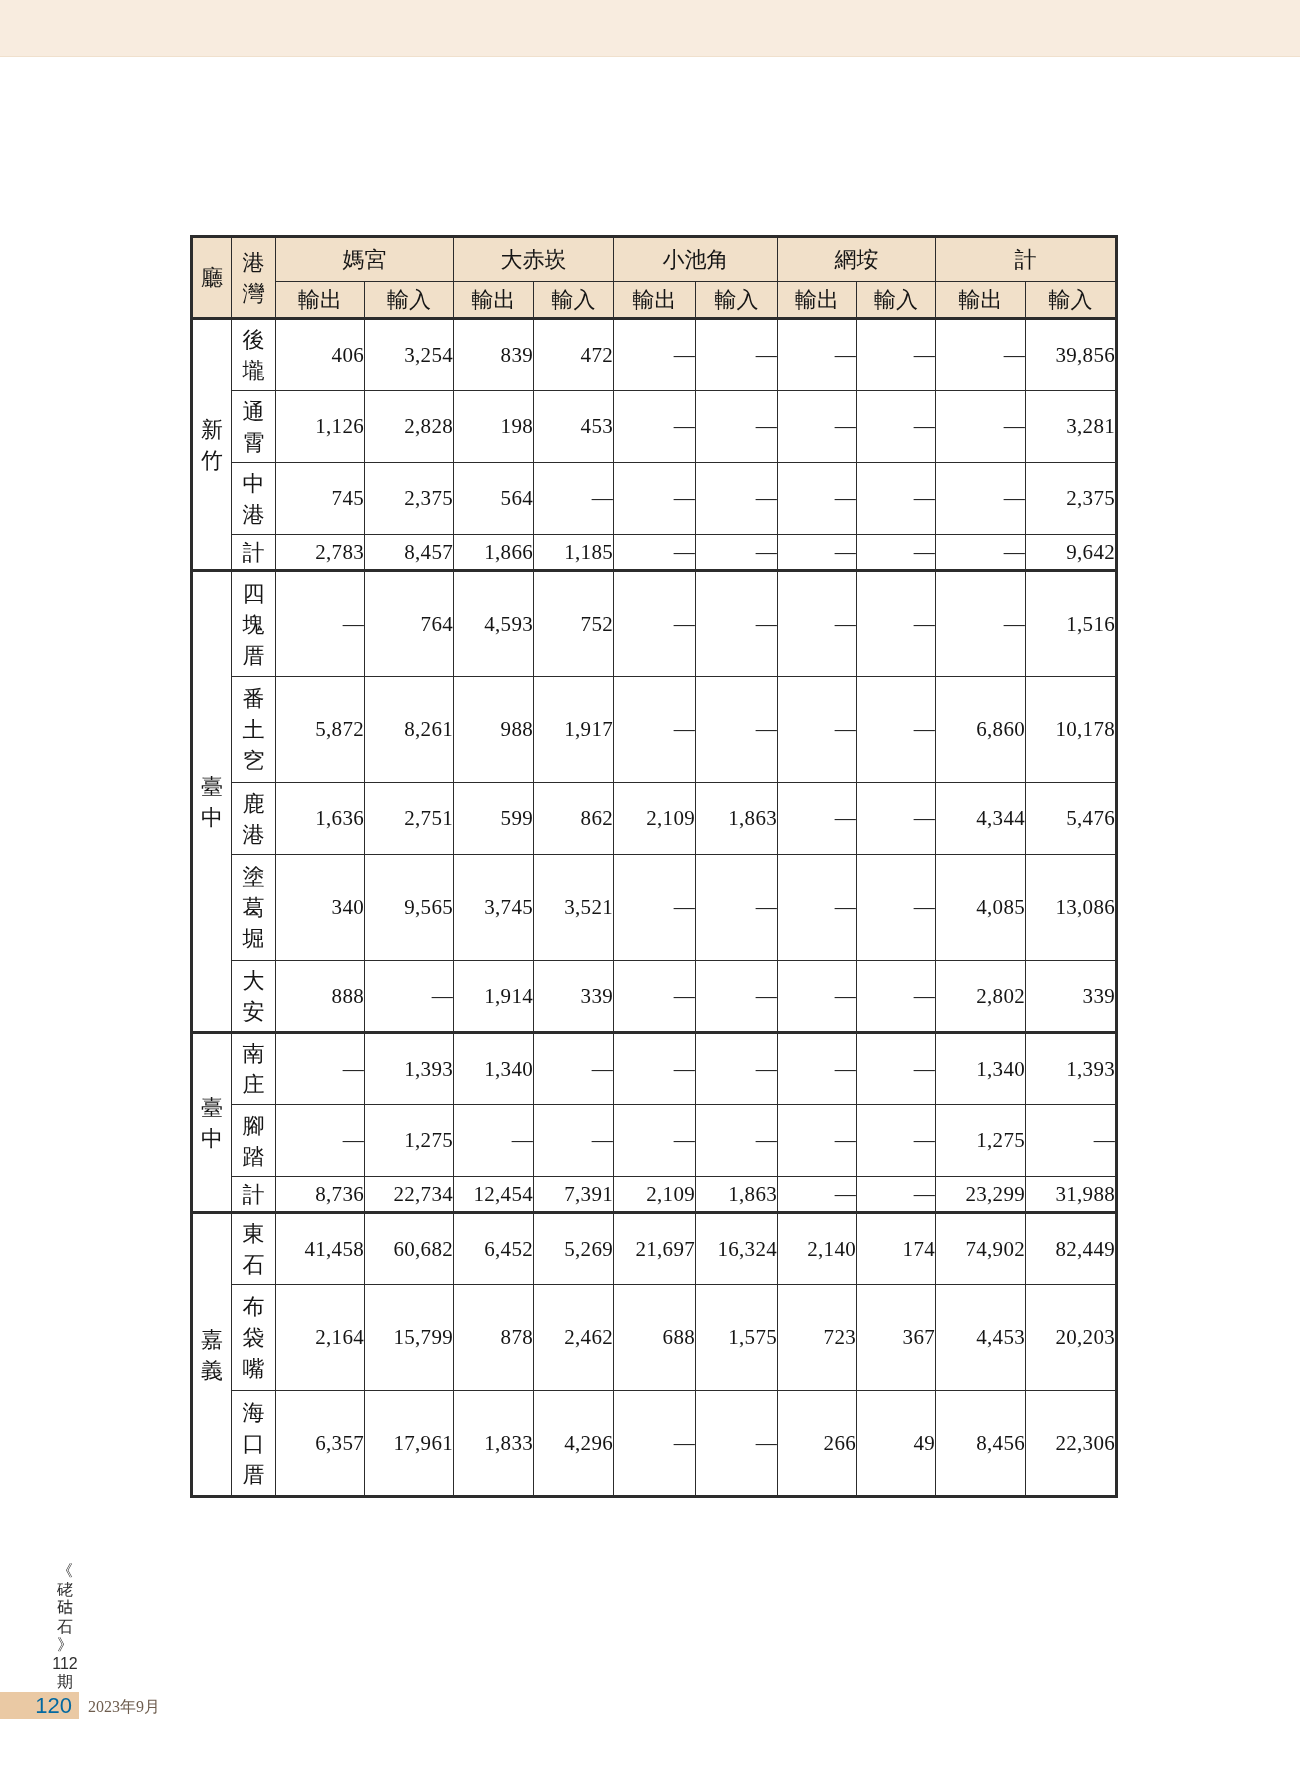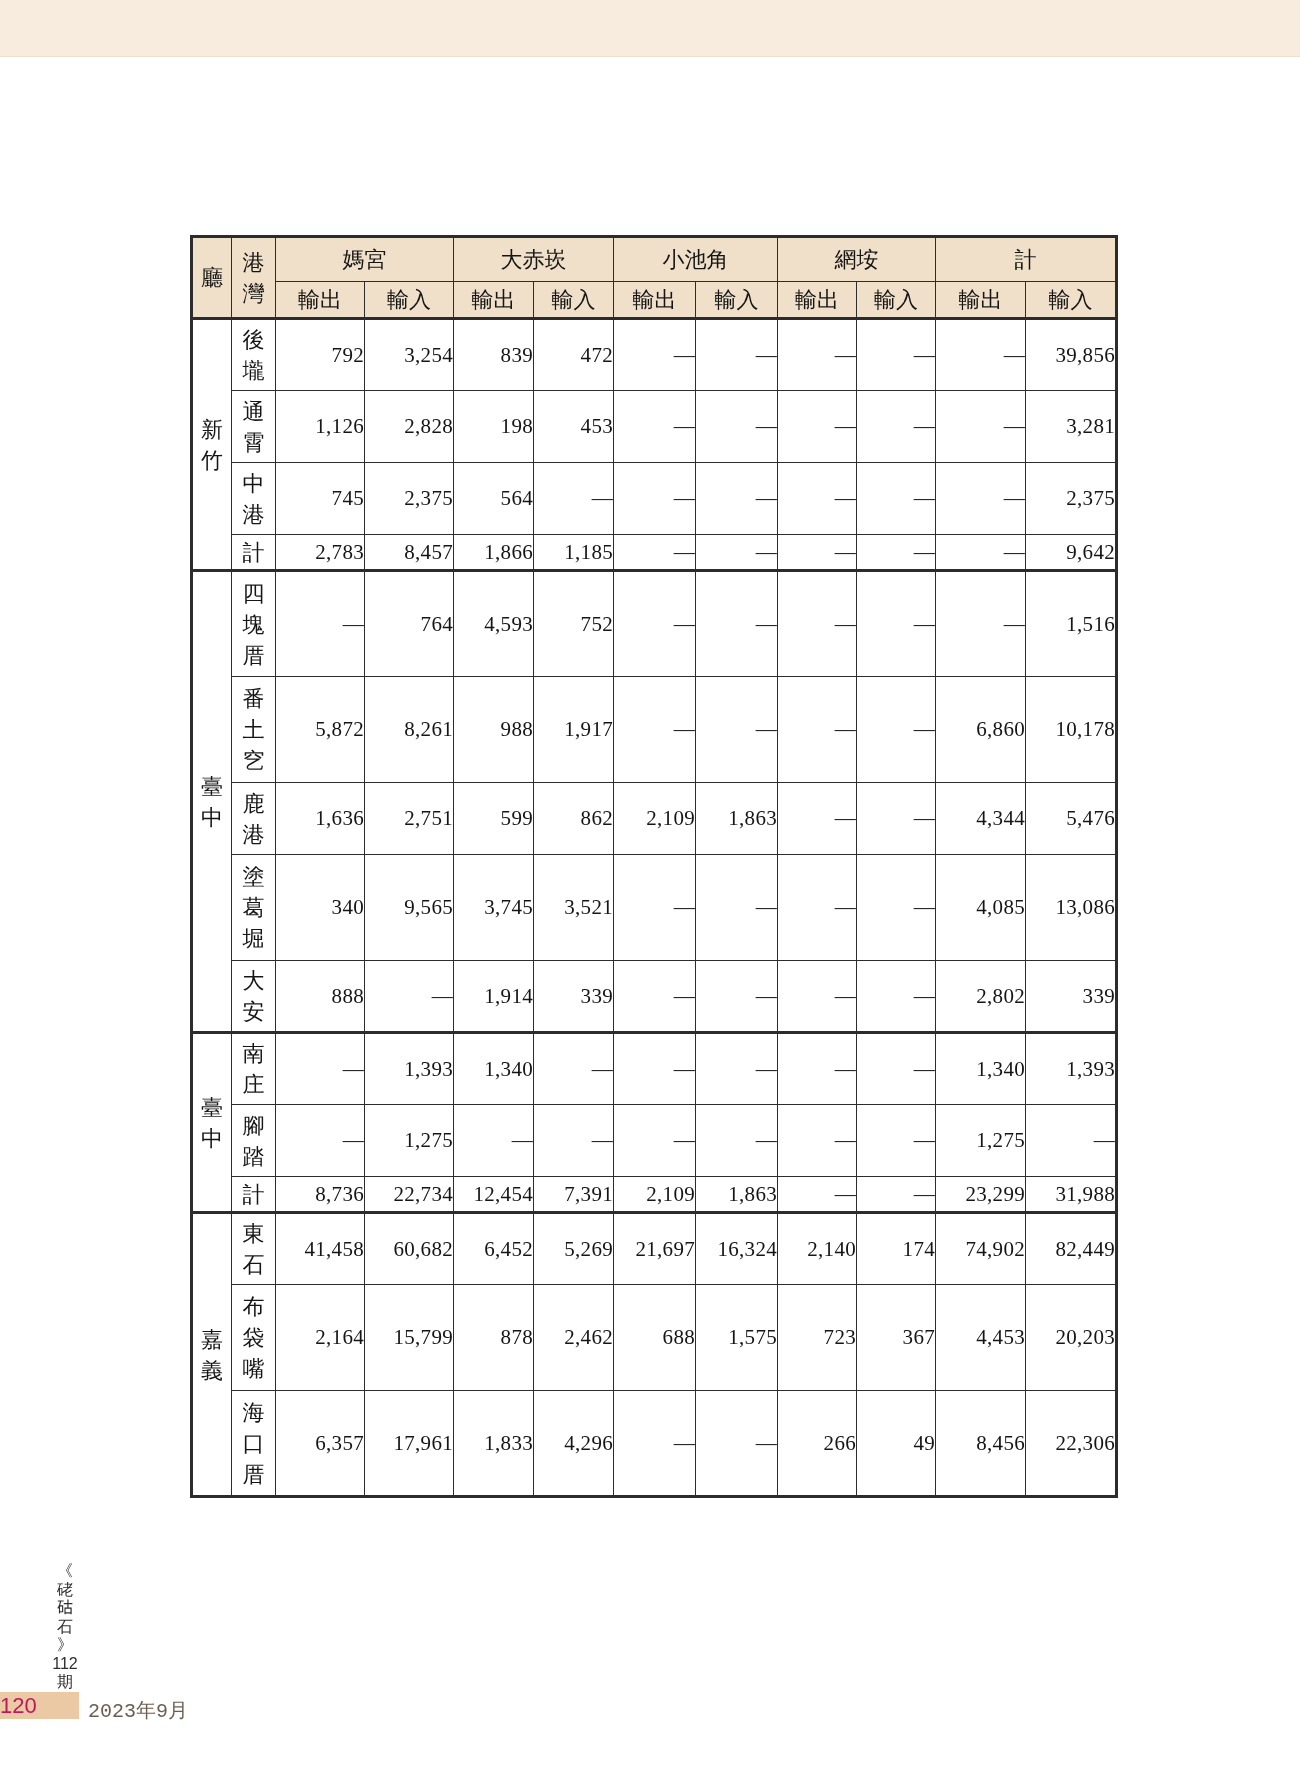--- a/index.html
+++ b/index.html
@@ -63,28 +63,28 @@
     font-size: 16px;
     color: #2f2f2f;
     font-family: "Liberation Sans", "DejaVu Sans", sans-serif;
   }
   .journal-title .vch { line-height: 18.5px; }
   .page-badge {
     position: absolute; left: 0; top: 1692px;
     width: 79px; height: 27px;
     background: #eac9a4;
     font-family: "Liberation Sans", "DejaVu Sans", sans-serif;
-    font-size: 22px; color: #be185d;
-    text-align: left; line-height: 27px;
+    font-size: 22px; color: #0369a1;
+    text-align: right; line-height: 27px;
   }
   .page-badge span { padding-right: 7px; display: inline-block; }
   .issue-date {
     position: absolute; left: 88px; top: 1697px;
-    font-family: Liberation Mono, monospace;
-    font-size: 20px; color: #6e5d4e;
+    font-family: Liberation Serif, serif;
+    font-size: 16px; color: #6e5d4e;
   }
 </style>
 </head>
 <body>
 
 <div class="top-band"></div>
 
 <div class="table-wrap">
   <table class="trade">
     <colgroup>
@@ -132,21 +132,21 @@
     <tbody id="trade-body">
         <tr class="section-top" style="height: 72px;">
           <td class="pref v-text" rowspan="4">
             <span class="vch">新</span>
             <span class="vch">竹</span>
           </td>
           <td class="port v-text">
             <span class="vch">後</span>
             <span class="vch">壠</span>
           </td>
-          <td class="num">792</td>
+          <td class="num">406</td>
           <td class="num">3,254</td>
           <td class="num">839</td>
           <td class="num">472</td>
           <td class="num">—</td>
           <td class="num">—</td>
           <td class="num">—</td>
           <td class="num">—</td>
           <td class="num">—</td>
           <td class="num">39,856</td>
         </tr>

